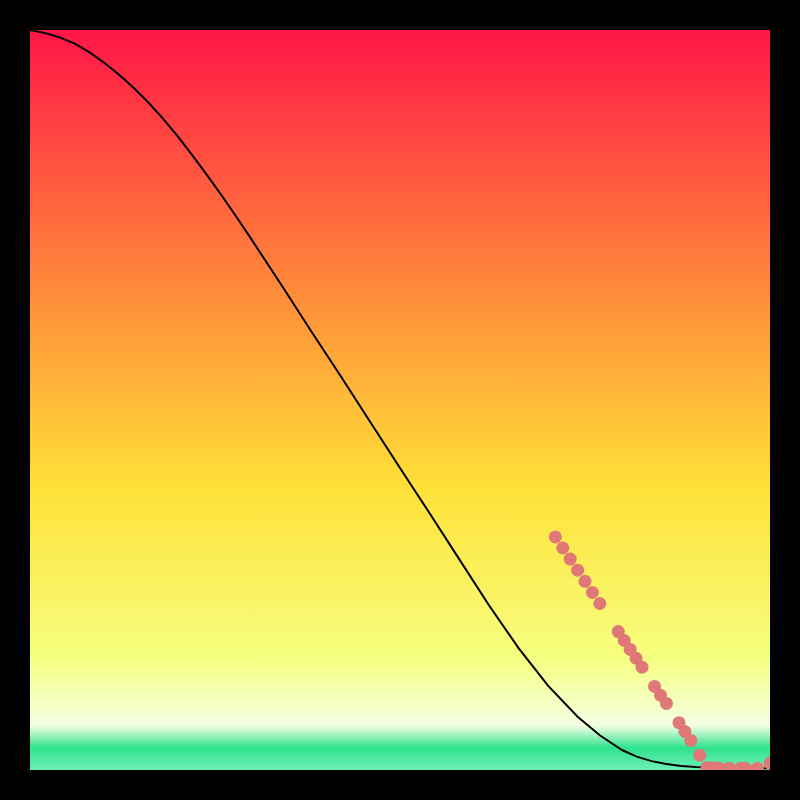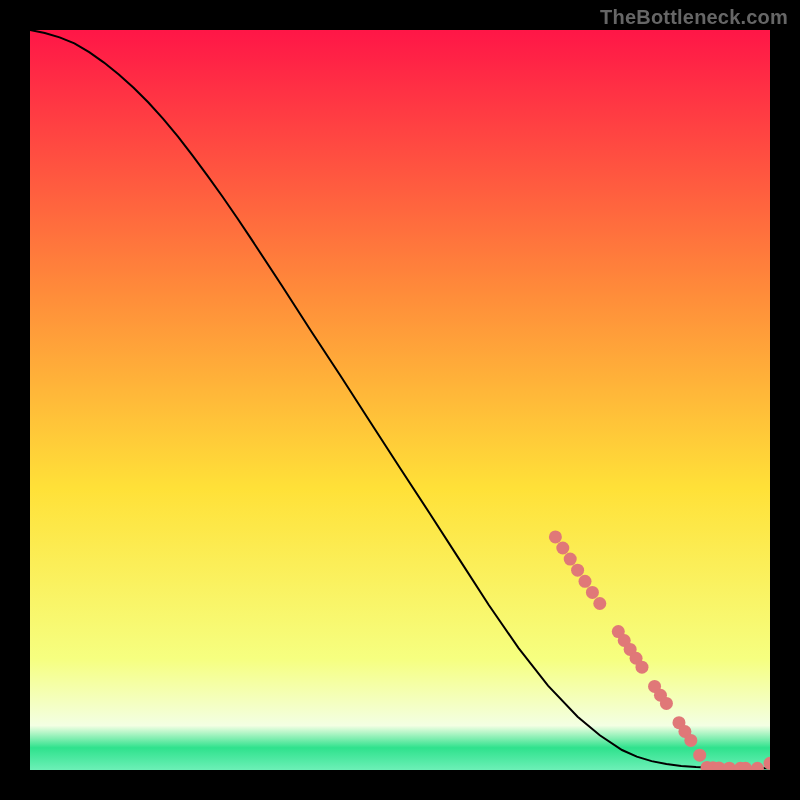--- a/index.html
+++ b/index.html
@@ -92,14 +92,13 @@
           <circle cx="683.02" cy="737.78" r="6.5" class="marker"></circle>
           <circle cx="688.94" cy="737.93" r="6.5" class="marker"></circle>
           <circle cx="699.30" cy="738.15" r="6.5" class="marker"></circle>
           <circle cx="710.40" cy="738.37" r="6.5" class="marker"></circle>
           <circle cx="715.58" cy="738.37" r="6.5" class="marker"></circle>
           <circle cx="727.42" cy="738.30" r="6.5" class="marker"></circle>
           <circle cx="740.00" cy="733.34" r="6.5" class="marker"></circle>
         </g>
     </svg>
   </div>
-  <div class="attribution">TheBottleneck.com</div>
 </div>
 
 </body></html>

